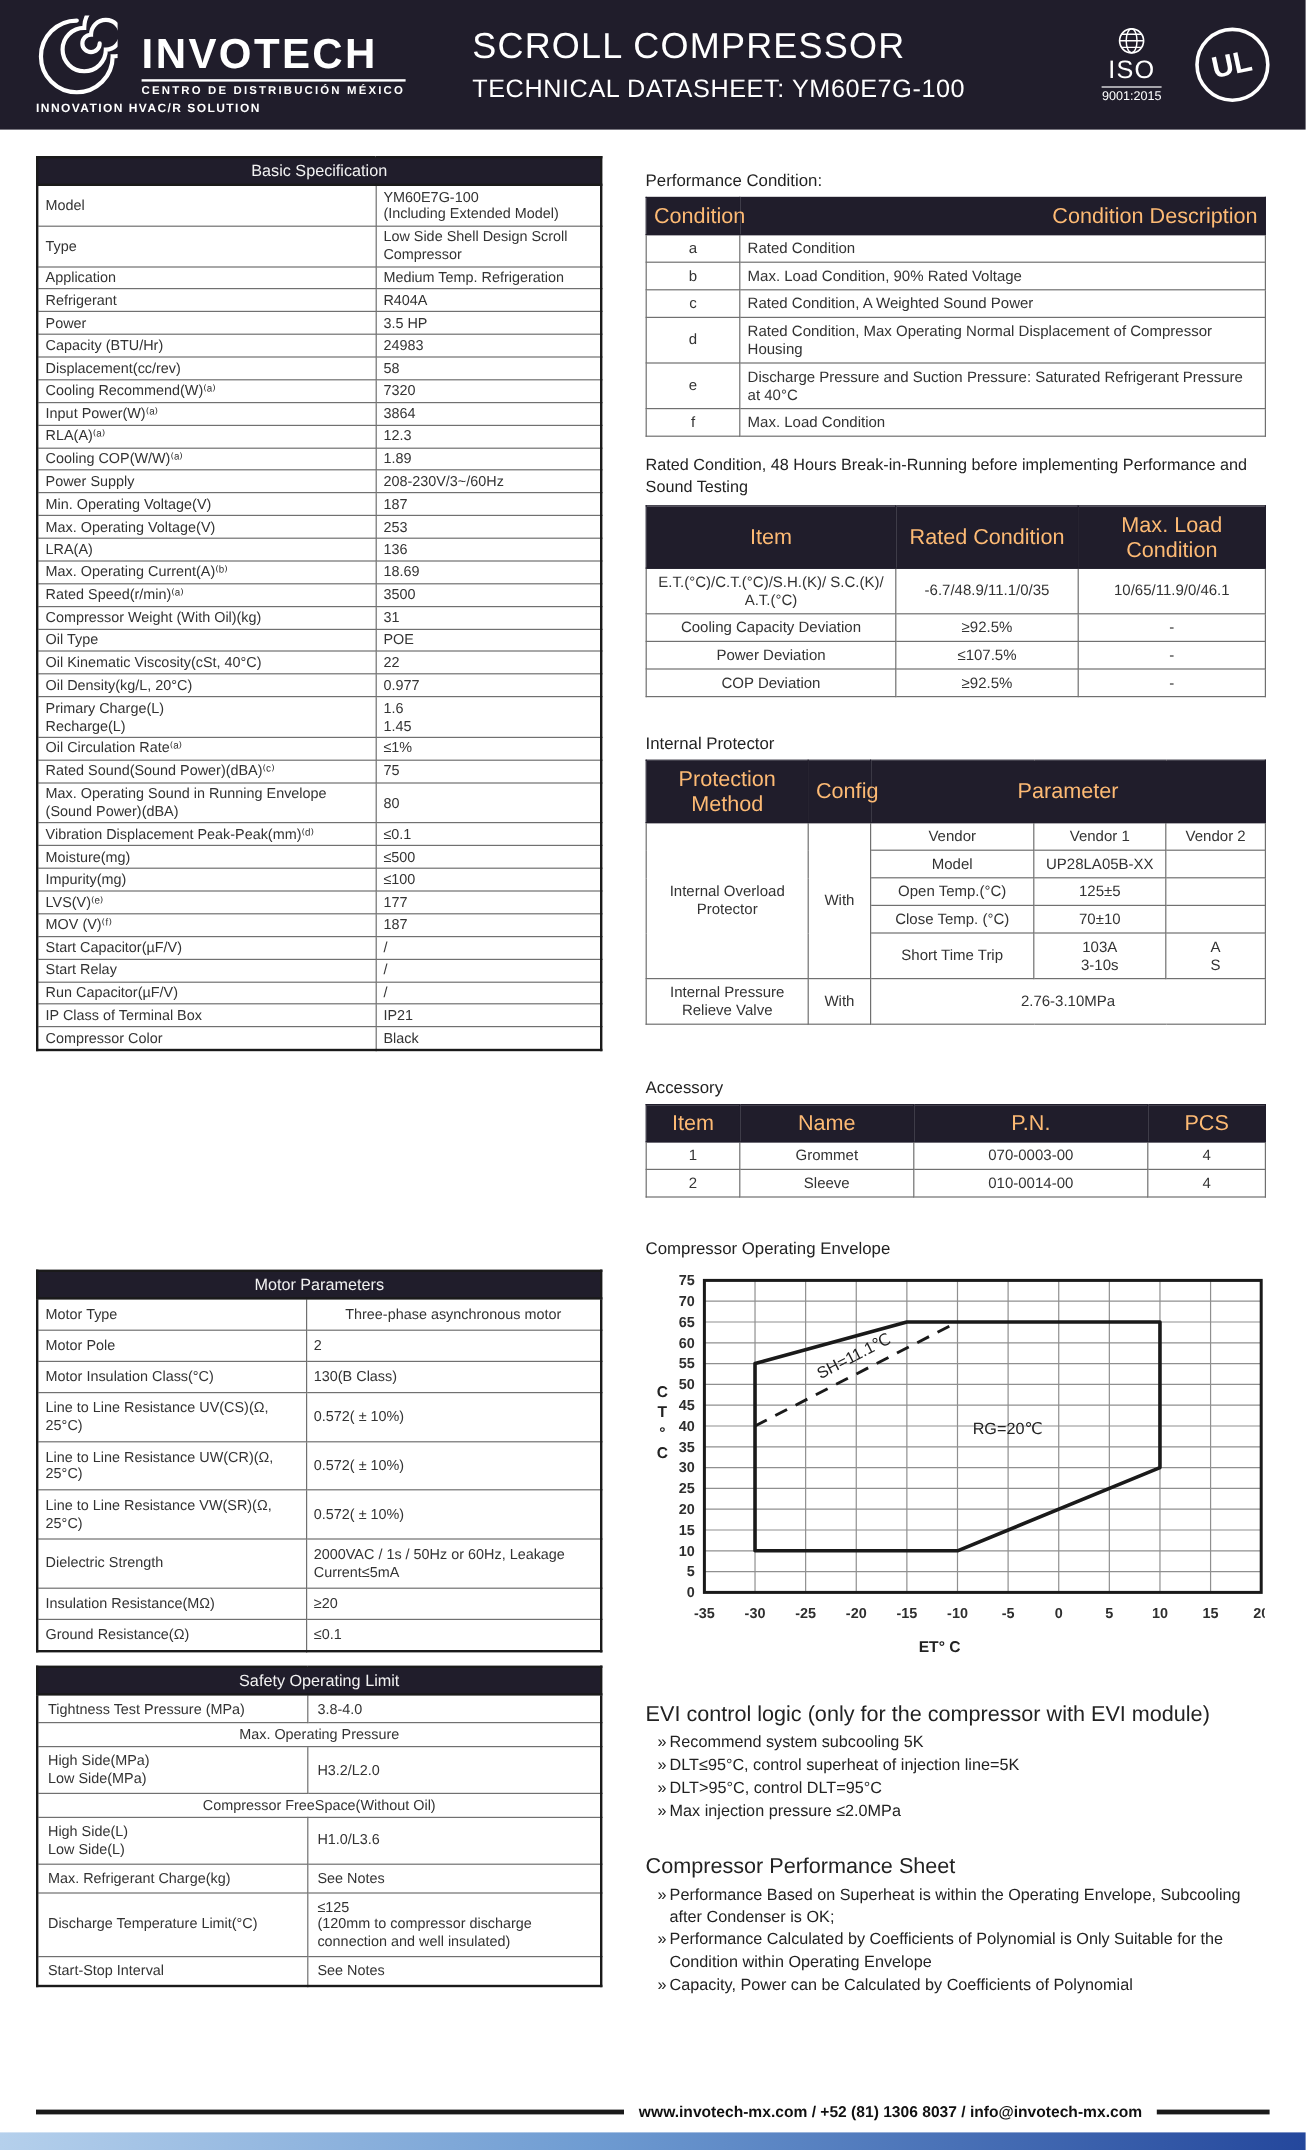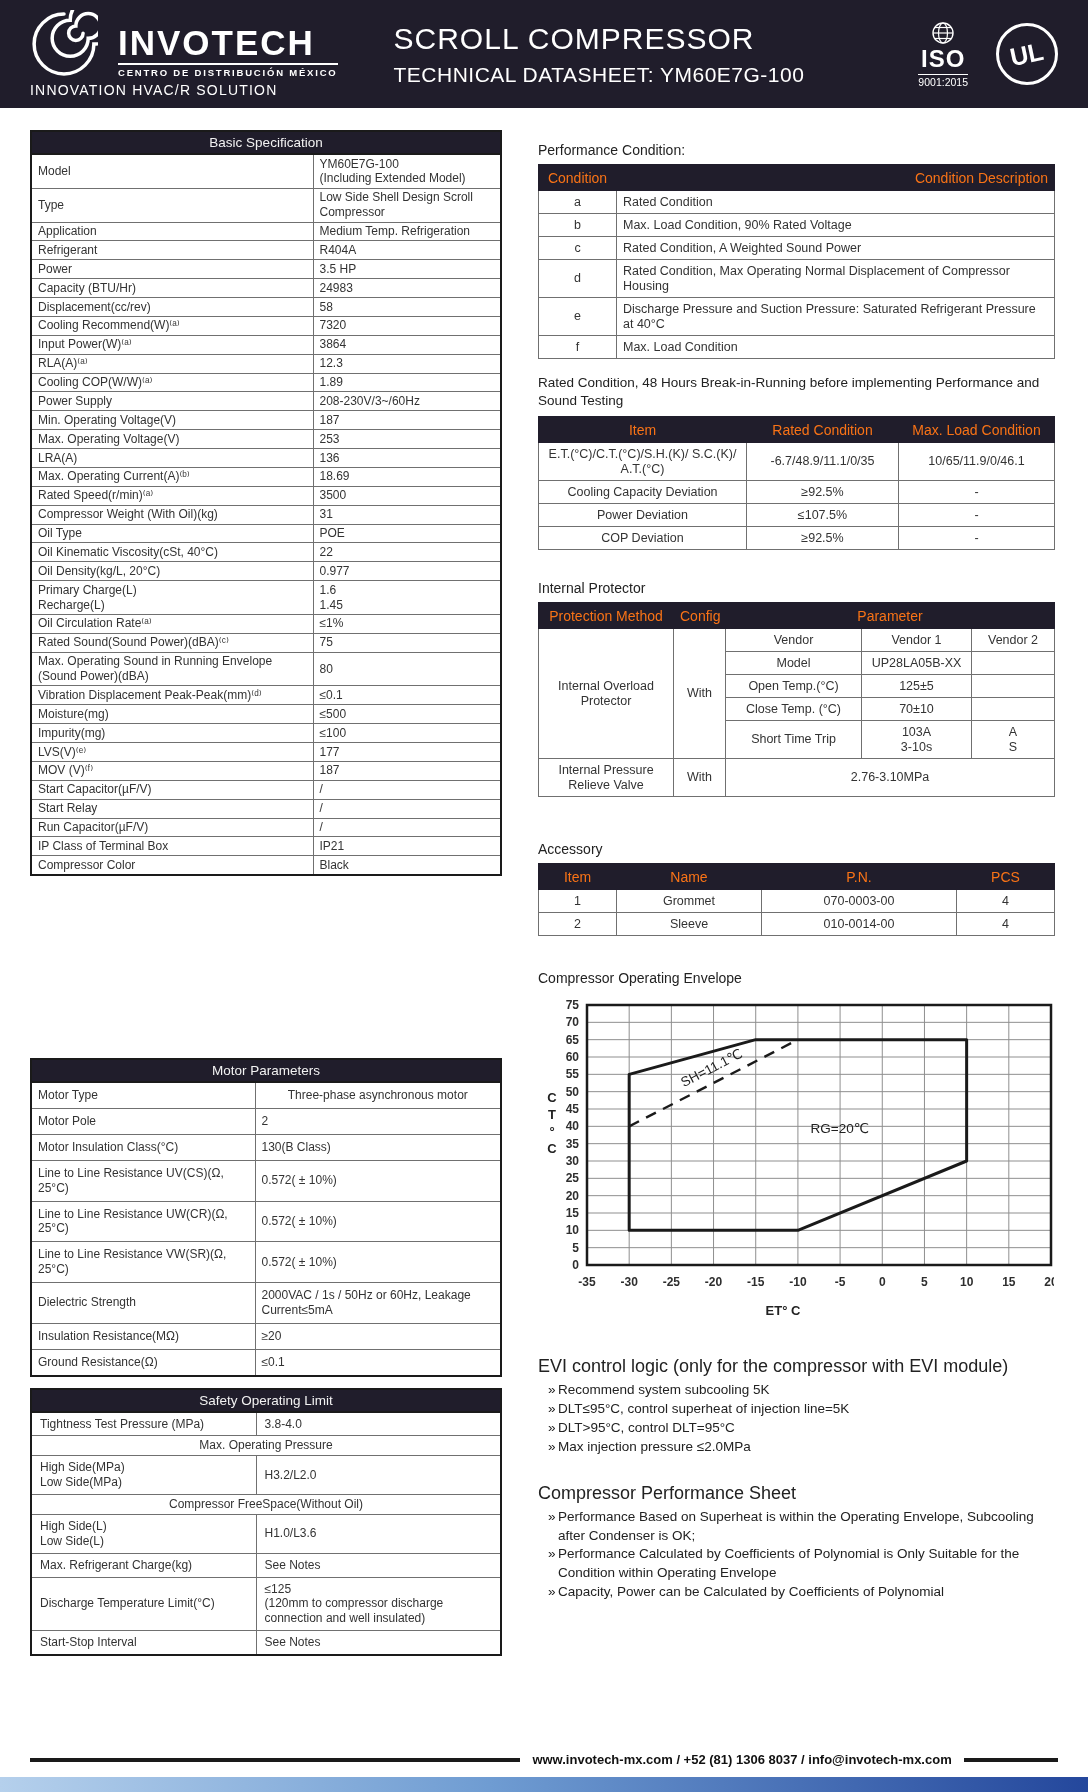--- a/index.html
+++ b/index.html
@@ -7,27 +7,27 @@
   body{position:relative;background:#fff;font-family:"Liberation Sans","DejaVu Sans",sans-serif;color:#2b2b2b;overflow:hidden}
 
   
   .page-header{position:absolute;top:0;left:0;width:1088px;height:108px;background:#201d2b;color:#fff;
     display:flex;align-items:center;padding:0 30px}
   .brand{display:flex;flex-direction:column;justify-content:center}
   .brand-top{display:flex;align-items:flex-end;gap:20px}
   .spiral-wrap{width:68px;height:68px;flex:0 0 68px}
   .brand-name{font-size:35px;font-weight:bold;letter-spacing:2px;line-height:1}
   .brand-sub1{font-size:9.5px;letter-spacing:1.8px;font-weight:bold;margin-top:3px;border-top:2px solid #fff;padding-top:2px}
-  .brand-sub2{font-size:14px;font-weight:normal;letter-spacing:1.2px;margin-top:4px}
+  .brand-sub2{font-size:10px;font-weight:bold;letter-spacing:1.2px;margin-top:4px}
   .doc-title{margin-left:56px}
   .doc-title .title{font-size:30px;font-weight:normal;letter-spacing:1px}
   .doc-title .subtitle{font-size:21px;font-weight:400;letter-spacing:.5px;margin-top:7px}
   .badges{margin-left:auto;display:flex;align-items:center;gap:28px}
   .iso-badge{display:flex;flex-direction:column;align-items:center;line-height:1}
-  .iso-text{font-size:24px;font-weight:bold;letter-spacing:1px;margin-top:2px}
+  .iso-text{font-size:21px;font-weight:normal;letter-spacing:1px;margin-top:2px}
   .iso-sub{font-size:10.5px;margin-top:3px;border-top:1px solid #fff;padding-top:2px}
   .ul-badge{width:62px;height:62px;border:3.5px solid #fff;border-radius:50%;display:flex;align-items:center;justify-content:center}
   .ul-text{font-size:25px;font-weight:bold;transform:rotate(-12deg);letter-spacing:0px}
 
   
   .col-left{position:absolute;left:30px;top:130px;width:470px}
   .col-right{position:absolute;left:538px;top:142px;width:516px}
 
   
   table{border-collapse:collapse;width:100%;table-layout:fixed}
@@ -38,21 +38,21 @@
   #motor-table{margin-top:182px}
   #motor-table td{padding:5px 6px}
   #motor-body tr:first-child td:last-child{text-align:center}
   #safety-table{margin-top:11px}
   #safety-table td{padding:4px 8px}
   #safety-table td.merged{padding:2px}
 
   
   .rc-heading{font-size:14px;color:#222;margin-bottom:6px}
   .rt{border:1.5px solid #333;font-size:12.5px;color:#333}
-  .rt th{background:#201d2b;color:#f97316;font-weight:400;font-size:14px;padding:4.5px 6px;border:1px solid #201d2b;text-align:center}
+  .rt th{background:#201d2b;color:#fdba74;font-weight:400;font-size:18px;padding:4.5px 6px;border:1px solid #201d2b;text-align:center}
   .rt td{border:1px solid #707070;padding:3.5px 6px;line-height:1.2;white-space:pre-line;vertical-align:middle;text-align:center}
   .ctr{text-align:center}
   .cond td:nth-child(2){text-align:left}
   .cond th:nth-child(2){text-align:right}
   .rc-note{font-size:13.5px;line-height:1.3;margin:15px 0 7px 0;color:#222}
   .mt-protector{margin-top:30px}
   .mt-acc{margin-top:44px}
   .mt-chart{margin-top:34px;margin-bottom:4px}
   #envelope-chart{display:block}
   .tick{font-size:12px;font-weight:bold;fill:#2e2e2e}

